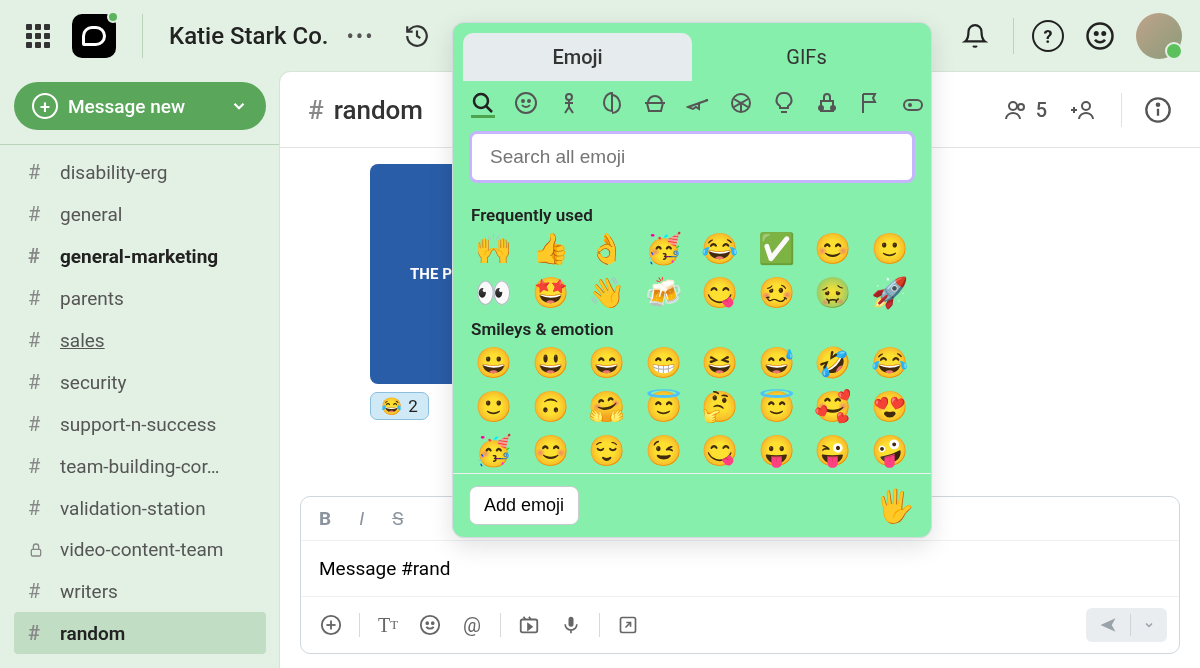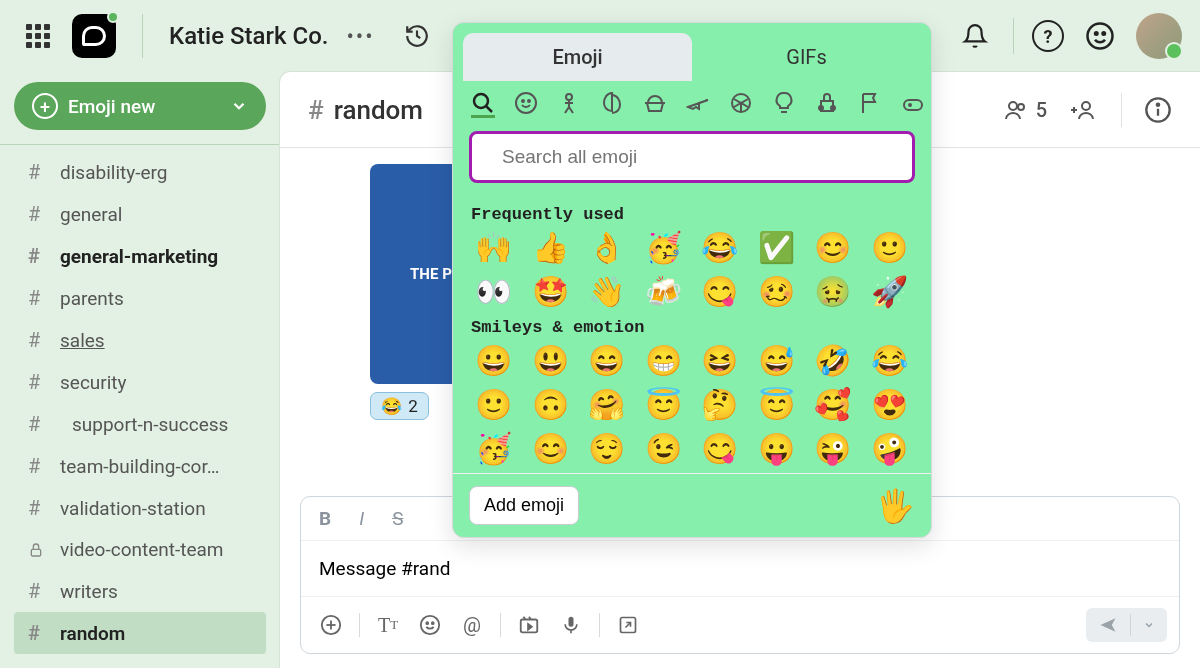--- a/index.html
+++ b/index.html
@@ -73,23 +73,23 @@
 .send-grp .ssep{width:1px;background:#cfd4d8;height:22px;padding:0;}
 
 .emoji-picker{position:absolute;top:22px;left:452px;width:480px;background:#86efac;border:1px solid #d4d9dd;border-radius:12px;box-shadow:0 8px 24px rgba(0,0,0,0.12);z-index:50;display:flex;flex-direction:column;}
 .picker-tabs{display:flex;padding:10px 10px 0 10px;gap:0;}
 .ptab{flex:1;text-align:center;font-size:20px;padding:12px 0;border-radius:10px 10px 0 0;cursor:pointer;color:#333;}
 .ptab.active{background:#e6ebee;font-weight:500;}
 .cat-row{display:flex;align-items:center;gap:19px;padding:10px 18px 6px 18px;font-size:22px;color:#555;}
 .cat-row .cat{cursor:pointer;width:28px;text-align:center;}
 .cat-row .cat.active{box-shadow:0 3px 0 #4ea44e;}
 .search-wrap{padding:10px 16px;}
-.search-box{width:100%;height:52px;border:3px solid #a21caf;border-radius:8px;padding:0 30px;font-size:19px;color:#888;outline:none;}
+.search-box{width:100%;height:52px;border:3px solid #c4b5fd;border-radius:8px;padding:0 18px;font-size:19px;color:#888;outline:none;}
 .emoji-sections{padding:4px 16px 8px 16px;max-height:280px;overflow:hidden;}
-.section-title{font-size:17px;font-weight:600;margin:8px 0 6px 2px;font-family:Liberation Mono, monospace;}
+.section-title{font-size:17px;font-weight:600;margin:8px 0 6px 2px;}
 .emoji-grid{display:grid;grid-template-columns:repeat(8,1fr);gap:8px 6px;}
 .emoji-cell{font-size:30px;text-align:center;cursor:pointer;line-height:1.2;}
 .picker-footer{display:flex;align-items:center;padding:12px 16px;border-top:1px solid #eef0f2;}
 .add-emoji-btn{border:1px solid #c7ccd0;border-radius:8px;padding:8px 14px;font-size:18px;cursor:pointer;background:#fff;}
 .preview-emoji{margin-left:auto;font-size:32px;}
 svg{display:block;}
 .lock-ico{width:16px;}
 </style>
 </head>
 <body>
@@ -142,21 +142,21 @@
         </svg>
     </div>
     <div class="avatar"></div>
   </div>
 </div>
 
 <div class="main-wrap">
   <div class="sidebar">
     <div class="create-btn">
       <div class="plus">+</div>
-      <span>Emoji new</span>
+      <span>Message new</span>
       <svg class="chev" width="18" height="18" viewBox="0 0 24 24" fill="none" stroke="#fff" stroke-width="3">
           <polyline points="6 9 12 15 18 9"></polyline>
         </svg>
     </div>
     <div class="hsep"></div>
     <div class="channel-list" id="channel-list">
         <div class="channel">
           <span class="hash">#</span>
           <span style="overflow: hidden; text-overflow: ellipsis;">disability-erg</span>
         </div>
@@ -175,21 +175,21 @@
         <div class="channel">
           <span class="hash">#</span>
           <span style="overflow: hidden; text-overflow: ellipsis; text-decoration: underline;">sales</span>
         </div>
         <div class="channel">
           <span class="hash">#</span>
           <span style="overflow: hidden; text-overflow: ellipsis;">security</span>
         </div>
         <div class="channel">
           <span class="hash">#</span>
-          <span style="overflow: hidden; text-overflow: ellipsis; margin-left: 12px;">support-n-success</span>
+          <span style="overflow: hidden; text-overflow: ellipsis;">support-n-success</span>
         </div>
         <div class="channel">
           <span class="hash">#</span>
           <span style="overflow: hidden; text-overflow: ellipsis;">team-building-cor…</span>
         </div>
         <div class="channel">
           <span class="hash">#</span>
           <span style="overflow: hidden; text-overflow: ellipsis; text-align: center;">validation-station</span>
         </div>
         <div class="channel">

